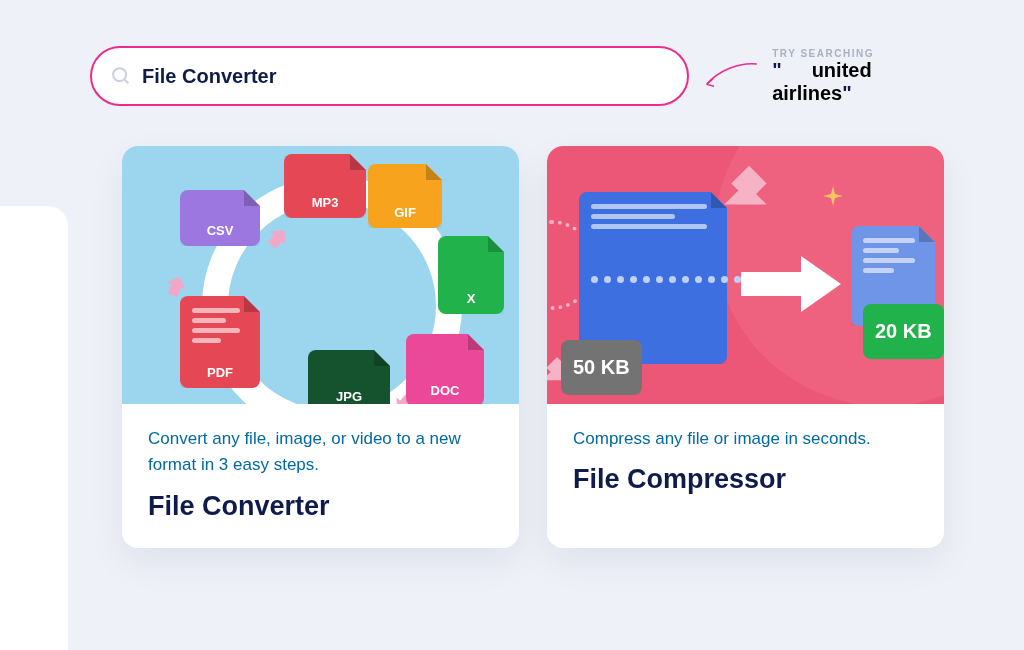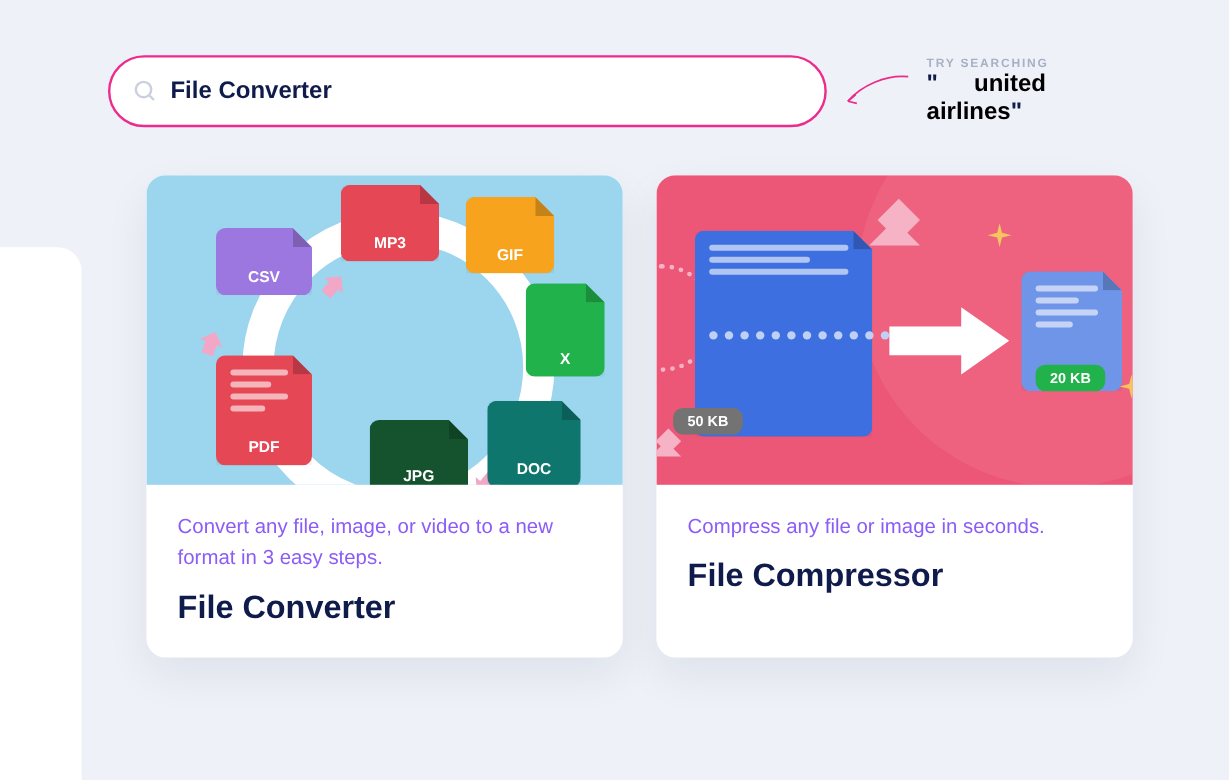--- a/index.html
+++ b/index.html
@@ -94,21 +94,21 @@
     .card-illus {
       height: 258px;
       position: relative;
       overflow: hidden;
     }
     .card-body {
       padding: 22px 26px 26px;
     }
     .card-desc {
       font-size: 17px;
-      color: #8b5cf6;
+      color: #0369a1;
       line-height: 1.55;
       margin-bottom: 12px;
     }
     .card-title {
       font-size: 27px;
       font-weight: 900;
       color: #0f1b4a;
     }
     
     .illus-blue {
@@ -141,23 +141,23 @@
       position: absolute;
       right: 0;
       top: 0;
       width: 16px;
       height: 16px;
       background: rgba(0,0,0,0.2);
       clip-path: polygon(0 0, 100% 100%, 0 100%);
     }
     .csv { background: #9d77e0; width: 80px; height: 56px; left: 58px; top: 44px; }
     .mp3 { background: #e54755; width: 82px; height: 64px; left: 162px; top: 8px; }
-    .gif { background: #f7a31e; width: 74px; height: 64px; left: 246px; top: 18px; margin-left: 20px; }
+    .gif { background: #f7a31e; width: 74px; height: 64px; left: 246px; top: 18px; }
     .xls { background: #22b24c; width: 66px; height: 78px; left: 316px; top: 90px; }
-    .doc { background: #0f766e; width: 78px; height: 72px; left: 284px; top: 188px; }
+    .doc { background: #ec4899; width: 78px; height: 72px; left: 284px; top: 188px; }
     .jpg { background: #14532d; width: 82px; height: 62px; left: 186px; top: 204px; }
     .pdf { background: #e54755; width: 80px; height: 92px; left: 58px; top: 150px; }
     .filelines {
       position: absolute;
       top: 12px;
       left: 12px;
       right: 20px;
       display: flex;
       flex-direction: column;
       gap: 5px;
@@ -232,24 +232,24 @@
     .sparkle {
       position:absolute;
       width:20px; height:20px;
       background:#f6c560;
       clip-path: polygon(50% 0,60% 40%,100% 50%,60% 60%,50% 100%,40% 60%,0 50%,40% 40%);
     }
     .sp1 { left: 276px; top: 40px; }
     .sp2 { left: 386px; top: 166px; }
     .badge {
       position:absolute;
-      padding: 4px 12px;
+      padding: 16px 12px;
       border-radius: 8px;
       font-weight: 800;
-      font-size: 12px;
+      font-size: 20px;
       color:#fff;
     }
     .badge-50 { background:#737373; left: 14px; top: 194px; }
     .badge-20 { background:#22b24c; left: 316px; top: 158px; }
     .dotsrow {
       position:absolute;
       left: 44px; top: 130px;
       display:flex;
       gap:6px;
     }

